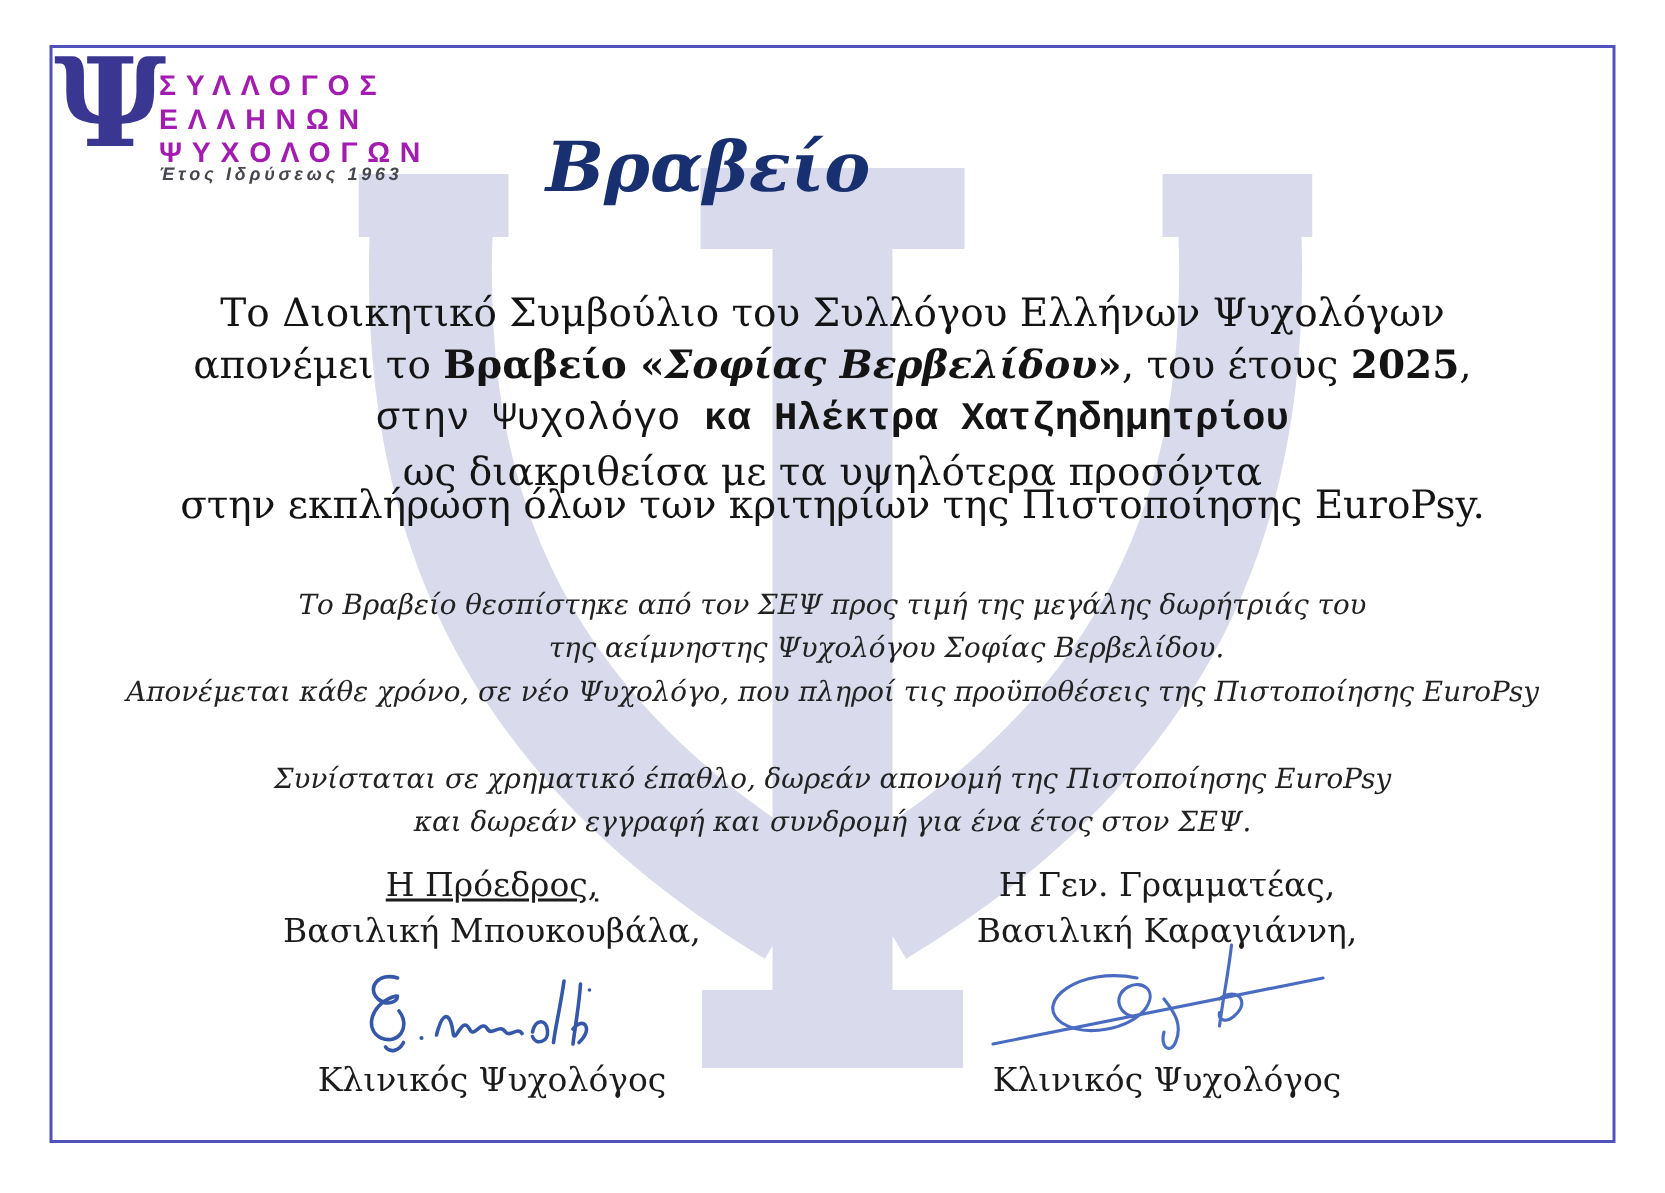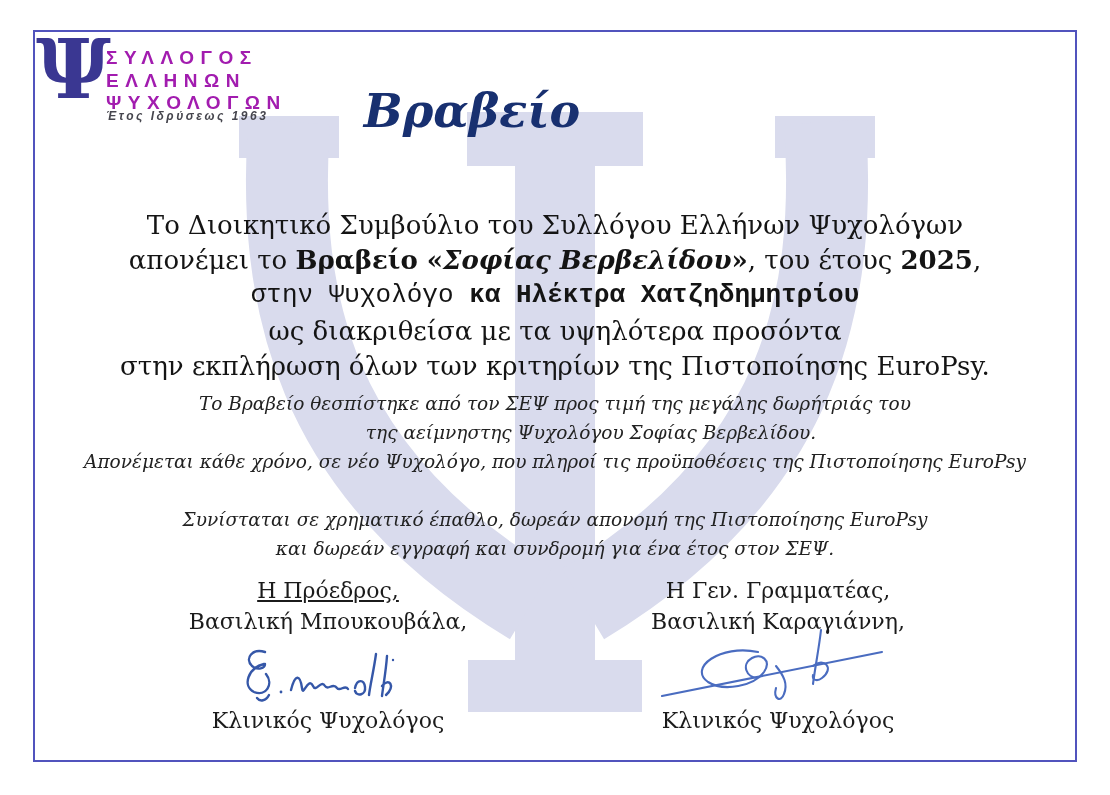--- a/index.html
+++ b/index.html
@@ -42,21 +42,21 @@
   
   .title{
     position:absolute;left:0;top:84px;width:944px;
     text-align:center;
     font-size:46px;font-weight:bold;font-style:italic;
     color:#183070;z-index:2;
   }
   
   .bodyline{
     position:absolute;left:0;width:1110px;text-align:center;
-    font-size:26px;color:#141414;z-index:2;white-space:nowrap;margin-top:16px;
+    font-size:26px;color:#141414;z-index:2;white-space:nowrap;
   }
   .b{font-weight:bold;}
   .bi{font-weight:bold;font-style:italic;}
   
   .noteline{
     position:absolute;left:0;width:1110px;text-align:center;
     font-size:18.5px;font-style:italic;color:#222222;z-index:2;white-space:nowrap;
   }
   
   .sigline{
@@ -100,21 +100,21 @@
 
   <div class="bodyline" style="top:229px;">
     <span>απονέμει το </span><span class="b">Βραβείο «</span><span class="bi">Σοφίας Βερβελίδου</span><span class="b">»</span><span>, του έτους </span><span class="b">2025</span><span>,</span>
   </div>
 
   <div class="bodyline" style="top:264px;font-family:Liberation Mono, monospace;">
     <span>στην Ψυχολόγο </span><span class="b">κα Ηλέκτρα Χατζηδημητρίου</span>
   </div>
 
   <div class="bodyline" style="top:300px;">ως διακριθείσα με τα υψηλότερα προσόντα</div>
-  <div class="bodyline" style="top:335px;">στην εκπλήρωση όλων των κριτηρίων της Πιστοποίησης EuroPsy.</div>
+  <div class="bodyline" style="top:322px;">στην εκπλήρωση όλων των κριτηρίων της Πιστοποίησης EuroPsy.</div>
 
   <div class="noteline" style="top:393px;">Το Βραβείο θεσπίστηκε από τον ΣΕΨ προς τιμή της μεγάλης δωρήτριάς του</div>
   <div class="noteline" style="top:422px;padding-left:36px;">της αείμνηστης Ψυχολόγου Σοφίας Βερβελίδου.</div>
   <div class="noteline" style="top:451px;">Απονέμεται κάθε χρόνο, σε νέο Ψυχολόγο, που πληροί τις προϋποθέσεις της Πιστοποίησης EuroPsy</div>
   <div class="noteline" style="top:509px;">Συνίσταται σε χρηματικό έπαθλο, δωρεάν απονομή της Πιστοποίησης EuroPsy</div>
   <div class="noteline" style="top:538px;">και δωρεάν εγγραφή και συνδρομή για ένα έτος στον ΣΕΨ.</div>
 
   <div class="sigline" style="left:148px;top:578px;text-decoration:underline;">Η Πρόεδρος,</div>
   <div class="sigline" style="left:148px;top:609px;">Βασιλική Μπουκουβάλα,</div>
   <svg class="sig-svg" style="left:232px;top:644px;" width="196" height="64" viewBox="0 0 190 64" xmlns="http://www.w3.org/2000/svg">

